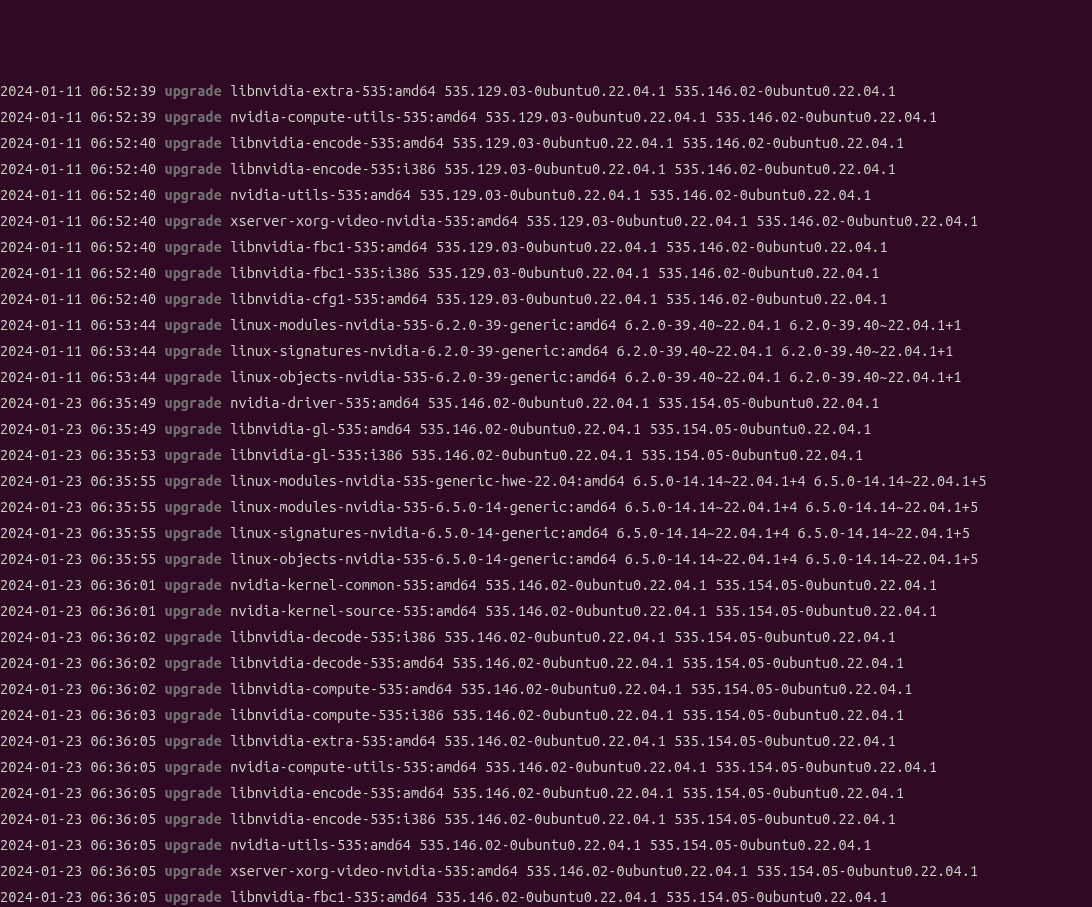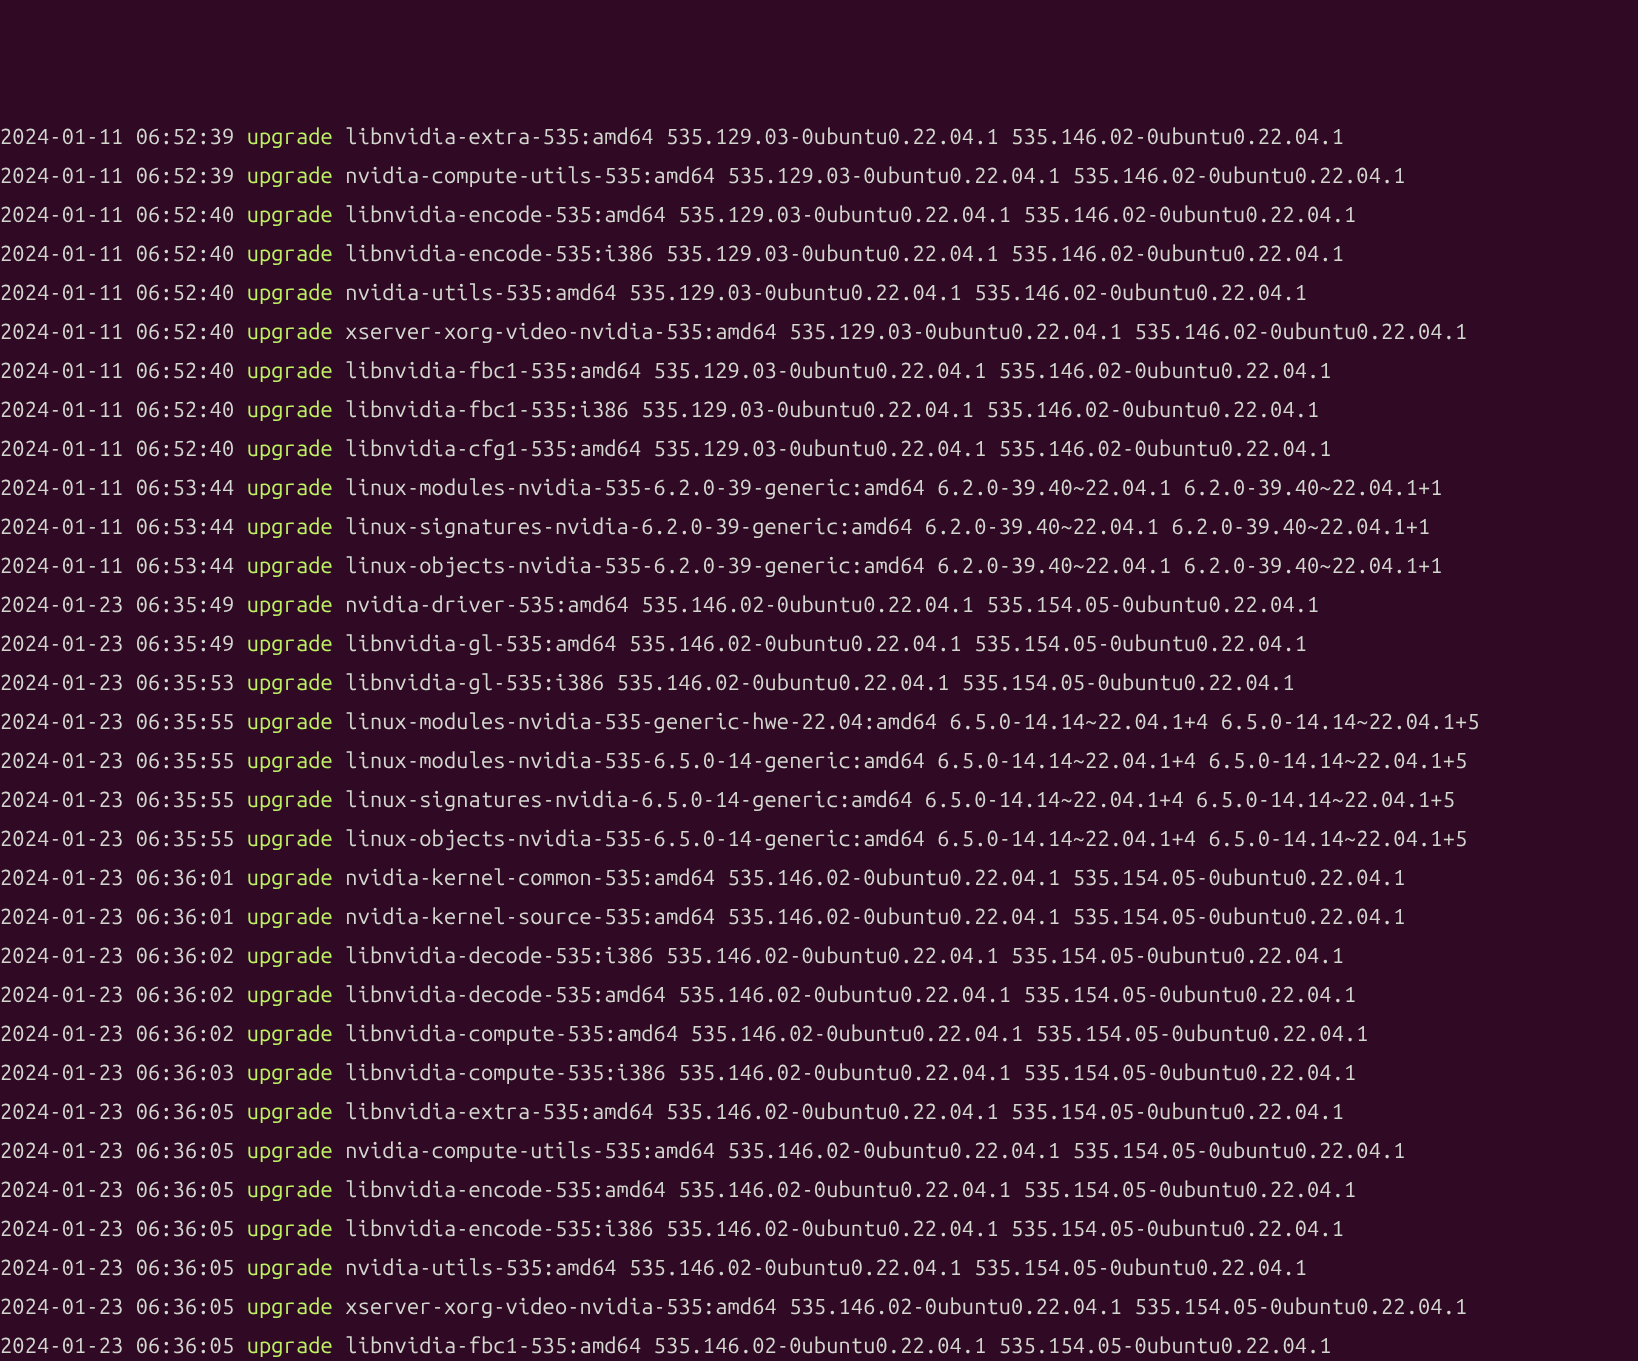--- a/index.html
+++ b/index.html
@@ -13,22 +13,22 @@
     width: 1092px;
     height: 907px;
     overflow: hidden;
     white-space: pre;
     letter-spacing: 0.1px;
   }
   .line {
     display: block;
   }
   .upgrade {
-    color: #bef264;
-    font-weight: normal;
+    color: #737373;
+    font-weight: bold;
     text-align: center;
   }
   .ts, .pkg {
     color: #d3d7cf;
   }
 </style>
 </head>
 <body>
 
 

